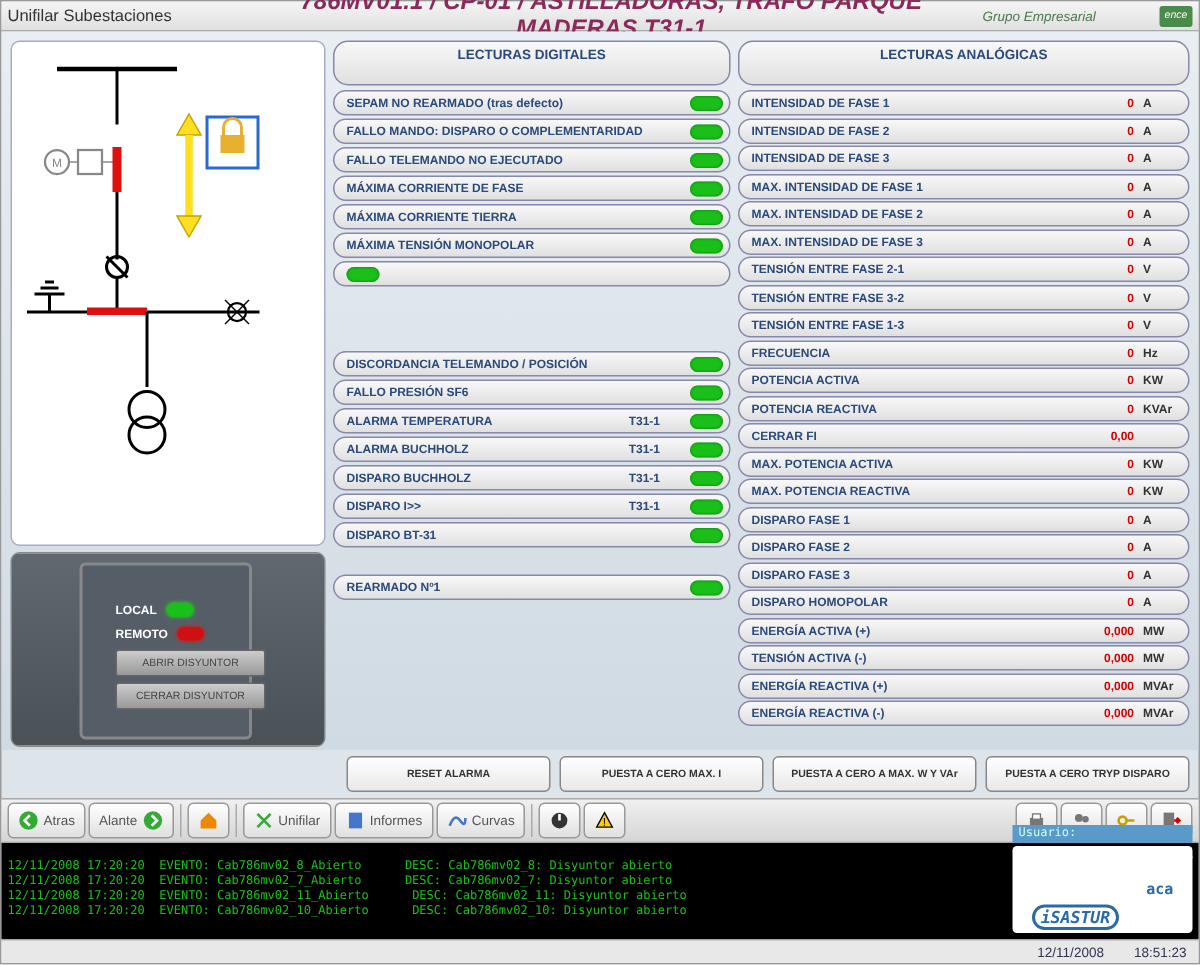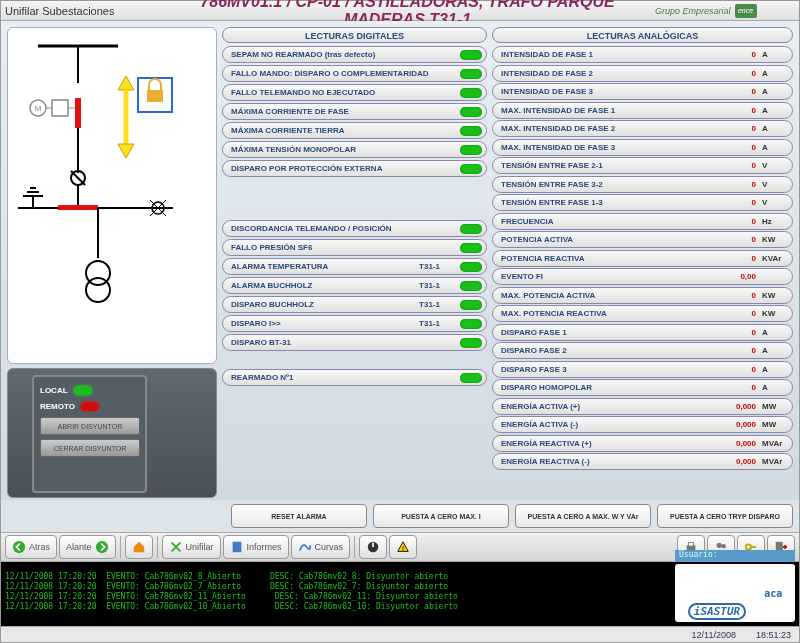--- a/index.html
+++ b/index.html
@@ -3,40 +3,40 @@
 <meta charset="utf-8">
 <style>
   * { margin:0; padding:0; box-sizing:border-box; }
   body { font-family: Arial, sans-serif; font-size:9px; background:#fff; width:800px; height:643px; overflow:hidden; }
   .app { width:800px; height:643px; border:1px solid #999; display:flex; flex-direction:column; background:#dde5ea; }
   
   
   .header { height:20px; display:flex; align-items:center; background:linear-gradient(#f5f5f5,#e0e0e0); border-bottom:1px solid #aaa; padding:0 4px; }
   .header-left { width:155px; font-size:11px; color:#333; }
   .header-title { flex:1; text-align:center; font-weight:bold; font-style:italic; color:#8a2a5a; font-size:16px; }
-  .header-right { width:140px; text-align:right; font-size:9px; font-style:italic; color:#4a7a4a; display:flex; align-items:center; justify-content:flex-start; gap:4px;}
+  .header-right { width:140px; text-align:right; font-size:9px; font-style:italic; color:#4a7a4a; display:flex; align-items:center; justify-content:space-between; gap:4px;}
   .logo-ence { width:22px; height:14px; background:#4a8a4a; color:#fff; font-size:7px; display:inline-flex; align-items:center; justify-content:center; border-radius:2px;}
   
   
   .main { flex:1; display:flex; gap:5px; padding:6px 6px 2px 6px; background:linear-gradient(#e8eef2,#d0dae2); }
   
   
   .left-col { width:210px; display:flex; flex-direction:column; gap:4px; }
   .diagram { flex:1; background:#fff; border:1px solid #aac; border-radius:6px; position:relative; }
   .control-panel { height:130px; background:linear-gradient(#606870,#4a5258); border:1px solid #888; border-radius:6px; padding:8px; position:relative; }
-  .cp-inner { position:absolute; left:24px; top:6px; width:115px; height:118px; background:#555e66; border:2px solid #888; border-radius:4px; padding:6px; }
+  .cp-inner { position:absolute; left:45px; top:6px; width:115px; height:118px; background:#555e66; border:2px solid #888; border-radius:4px; padding:22px; }
   .cp-row { display:flex; align-items:center; height:14px; gap:6px; margin-bottom:2px;}
   .cp-label { color:#fff; font-size:8px; font-weight:bold; }
   .led { width:18px; height:9px; border-radius:5px; background:#1abf1a; box-shadow:0 0 3px #0f0; }
   .led.red { background:#d01010; box-shadow:0 0 3px #f00;}
   .cp-btn { display:block; width:100px; height:18px; margin-top:4px; background:linear-gradient(#ccc,#999); border:1px solid #666; border-radius:2px; font-size:7px; color:#444; text-align:center; line-height:18px;}
   
   
   .mid-col { width:265px; display:flex; flex-direction:column; gap:3px; }
-  .section-title { background:linear-gradient(#f8f8f8,#e0e0e0); border:1px solid #88a; border-radius:10px; height:16px; line-height:16px; text-align:center; font-weight:bold; font-size:9px; color:#2a4a7a;}
+  .section-title { background:linear-gradient(#f8f8f8,#e0e0e0); border:1px solid #88a; border-radius:10px; height:30px; line-height:16px; text-align:center; font-weight:bold; font-size:9px; color:#2a4a7a;}
   .dig-row { background:linear-gradient(#f8f8f8,#e0e0e0); border:1px solid #88a; border-radius:10px; height:17px; display:flex; align-items:center; padding:0 4px 0 8px; }
   .dig-label { flex:1; font-size:8px; font-weight:bold; color:#2a4a7a; }
   .dig-tag { font-size:8px; font-weight:bold; color:#2a4a7a; margin-right:20px;}
   .dig-led { width:22px; height:10px; border-radius:6px; background:#1abf1a; box-shadow:inset 0 0 2px #070;}
   .spacer { height:35px; }
   
   
   .right-col { flex:1; display:flex; flex-direction:column; gap:3px; }
   .ana-row { background:linear-gradient(#f8f8f8,#e0e0e0); border:1px solid #88a; border-radius:10px; height:17px; display:flex; align-items:center; padding:0 8px; }
   .ana-label { flex:1; font-size:8px; font-weight:bold; color:#2a4a7a;}
@@ -173,21 +173,20 @@
             <span class="dig-label">MÁXIMA CORRIENTE TIERRA</span>
             <span class="dig-led"></span>
           </div>
           <div style="height: 2px;"></div>
           <div class="dig-row">
             <span class="dig-label">MÁXIMA TENSIÓN MONOPOLAR</span>
             <span class="dig-led"></span>
           </div>
           <div style="height: 2px;"></div>
           <div class="dig-row">
-            <span class="dig-label">DISPARO POR PROTECCIÓN EXTERNA</span>
             <span class="dig-led"></span>
           </div>
           <div style="height: 2px;"></div>
         </div>
       <div class="spacer"></div>
       <div id="dig2">
           <div class="dig-row">
             <span class="dig-label">DISCORDANCIA TELEMANDO / POSICIÓN</span>
             <span class="dig-led"></span>
           </div>
@@ -305,21 +304,21 @@
             <span class="ana-unit">KW</span>
           </div>
           <div style="height: 1.5px;"></div>
           <div class="ana-row">
             <span class="ana-label">POTENCIA REACTIVA</span>
             <span class="ana-val">0</span>
             <span class="ana-unit">KVAr</span>
           </div>
           <div style="height: 1.5px;"></div>
           <div class="ana-row">
-            <span class="ana-label">EVENTO FI</span>
+            <span class="ana-label">CERRAR FI</span>
             <span class="ana-val">0,00</span>
             <span class="ana-unit"></span>
           </div>
           <div style="height: 1.5px;"></div>
           <div class="ana-row">
             <span class="ana-label">MAX. POTENCIA ACTIVA</span>
             <span class="ana-val">0</span>
             <span class="ana-unit">KW</span>
           </div>
           <div style="height: 1.5px;"></div>
@@ -353,21 +352,21 @@
             <span class="ana-unit">A</span>
           </div>
           <div style="height: 1.5px;"></div>
           <div class="ana-row">
             <span class="ana-label">ENERGÍA ACTIVA (+)</span>
             <span class="ana-val">0,000</span>
             <span class="ana-unit">MW</span>
           </div>
           <div style="height: 1.5px;"></div>
           <div class="ana-row">
-            <span class="ana-label">ENERGÍA ACTIVA (-)</span>
+            <span class="ana-label">TENSIÓN ACTIVA (-)</span>
             <span class="ana-val">0,000</span>
             <span class="ana-unit">MW</span>
           </div>
           <div style="height: 1.5px;"></div>
           <div class="ana-row">
             <span class="ana-label">ENERGÍA REACTIVA (+)</span>
             <span class="ana-val">0,000</span>
             <span class="ana-unit">MVAr</span>
           </div>
           <div style="height: 1.5px;"></div>

